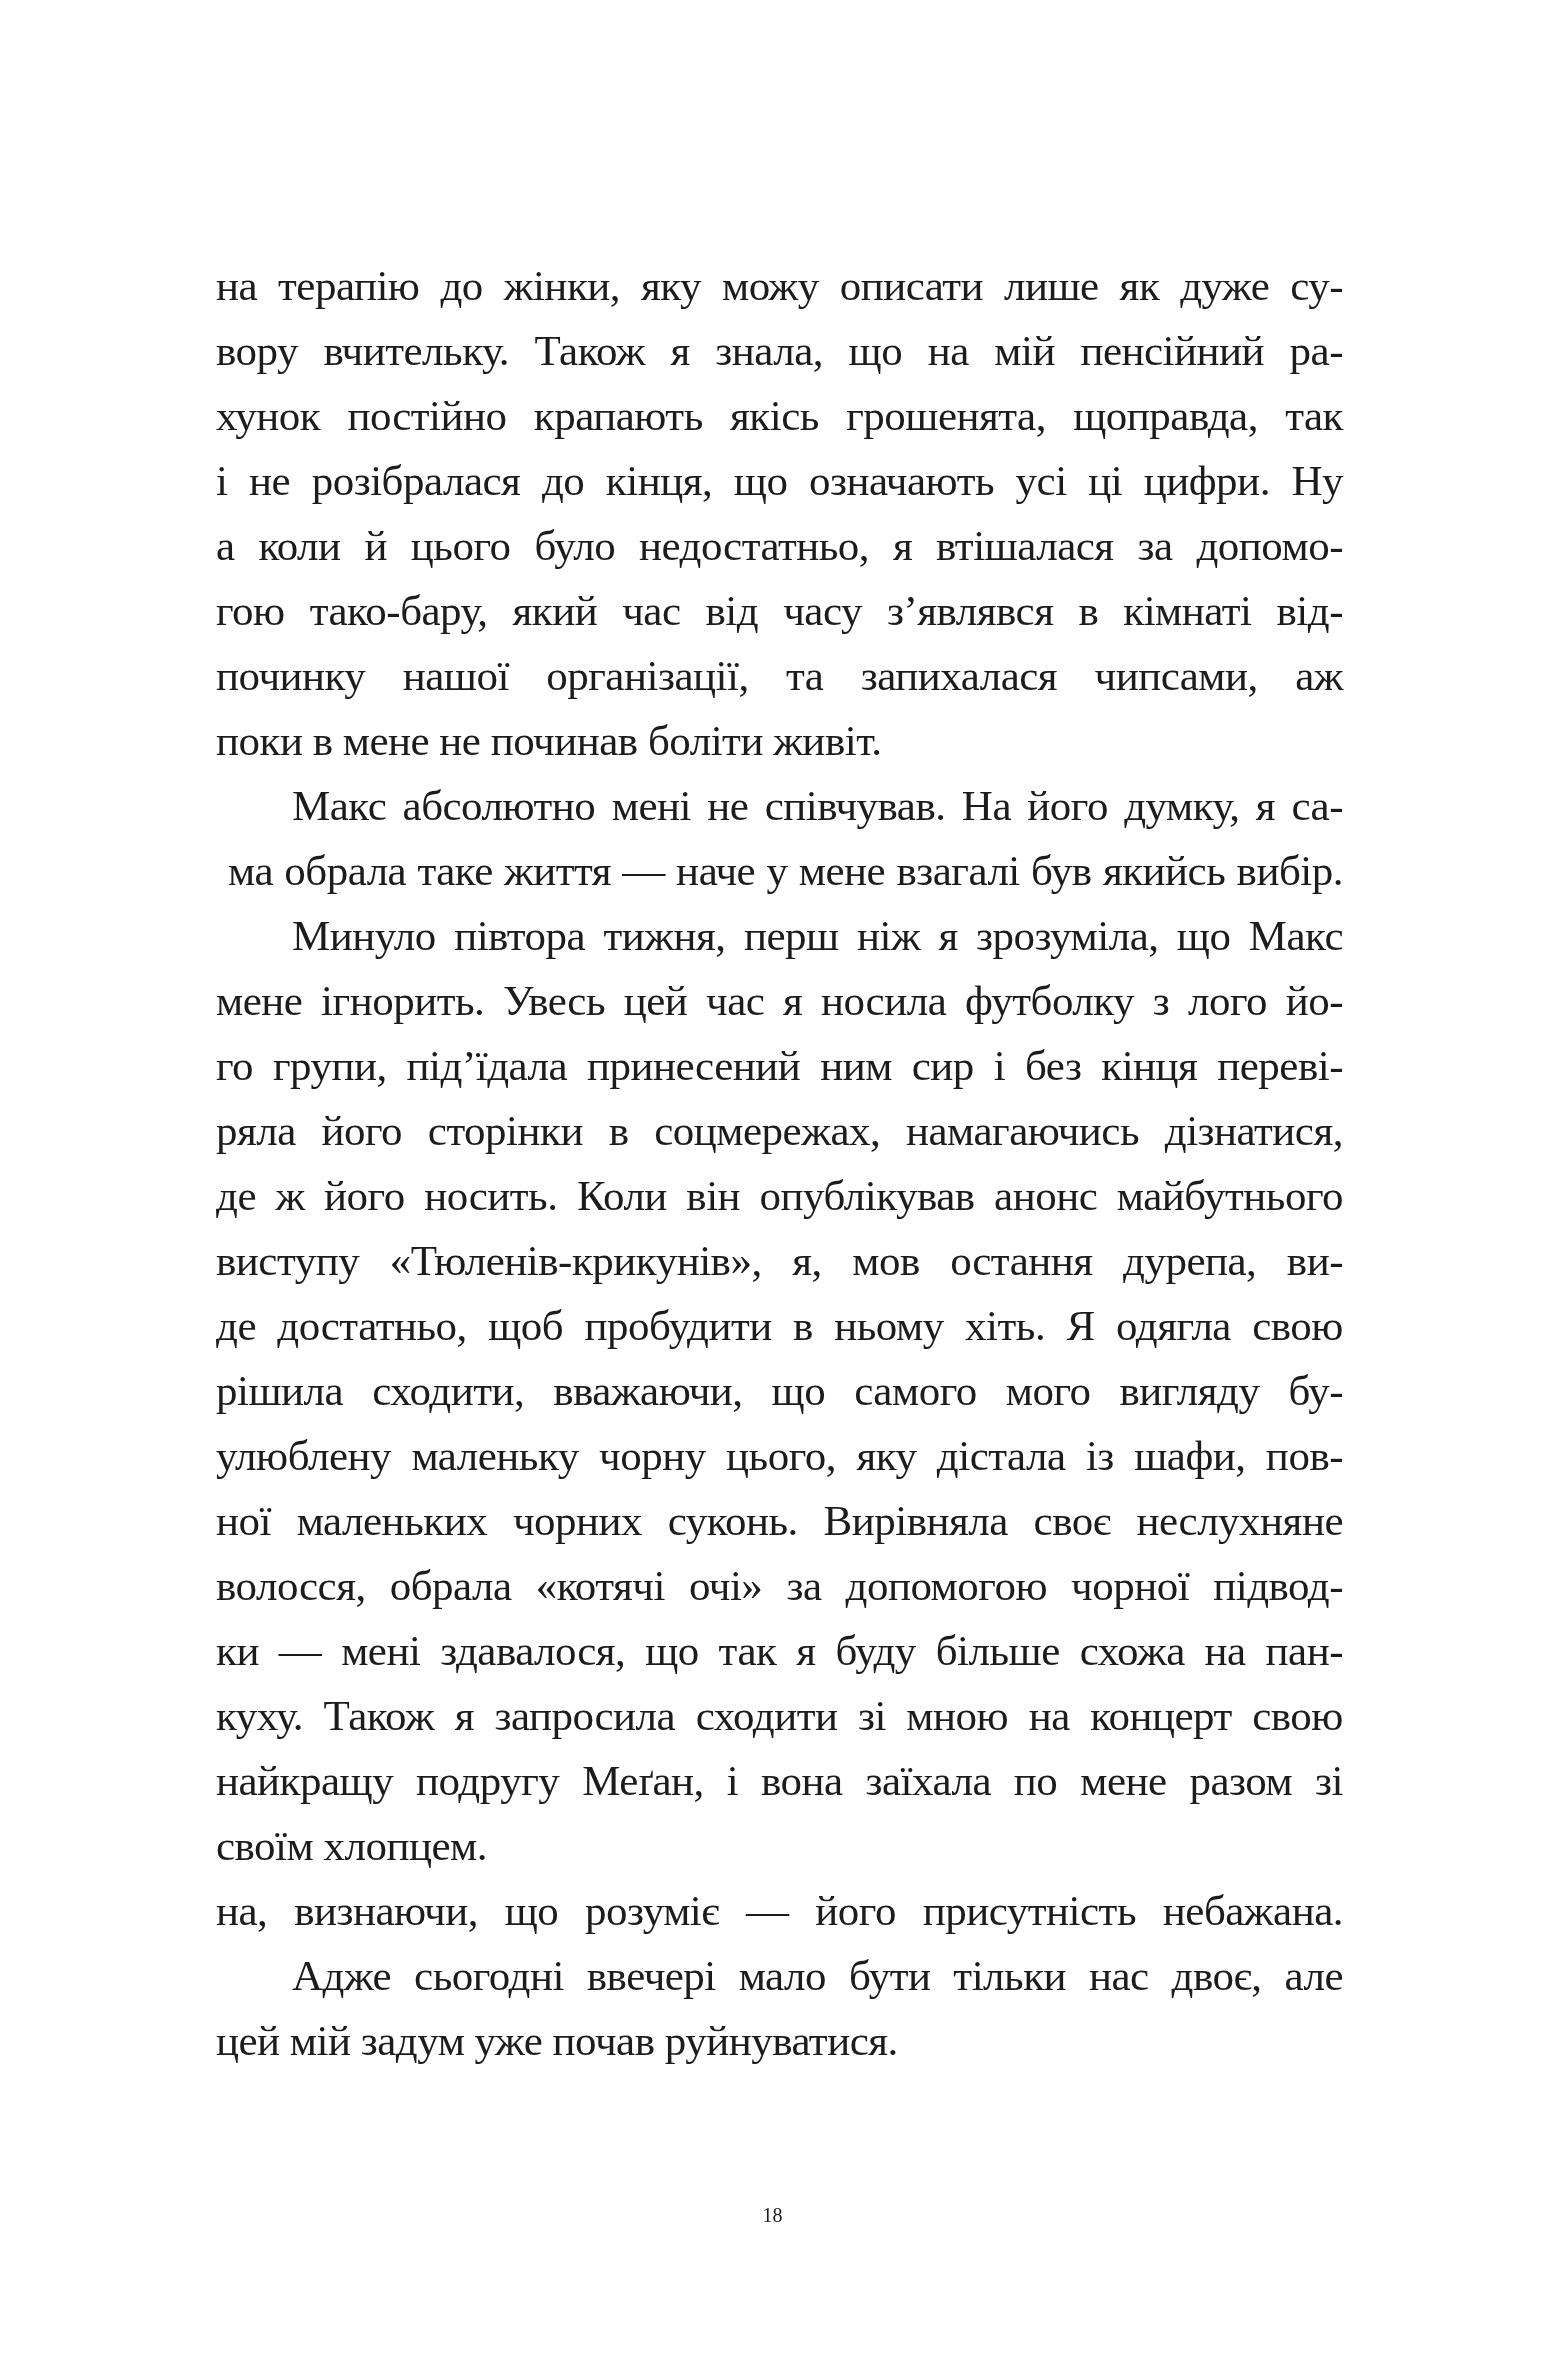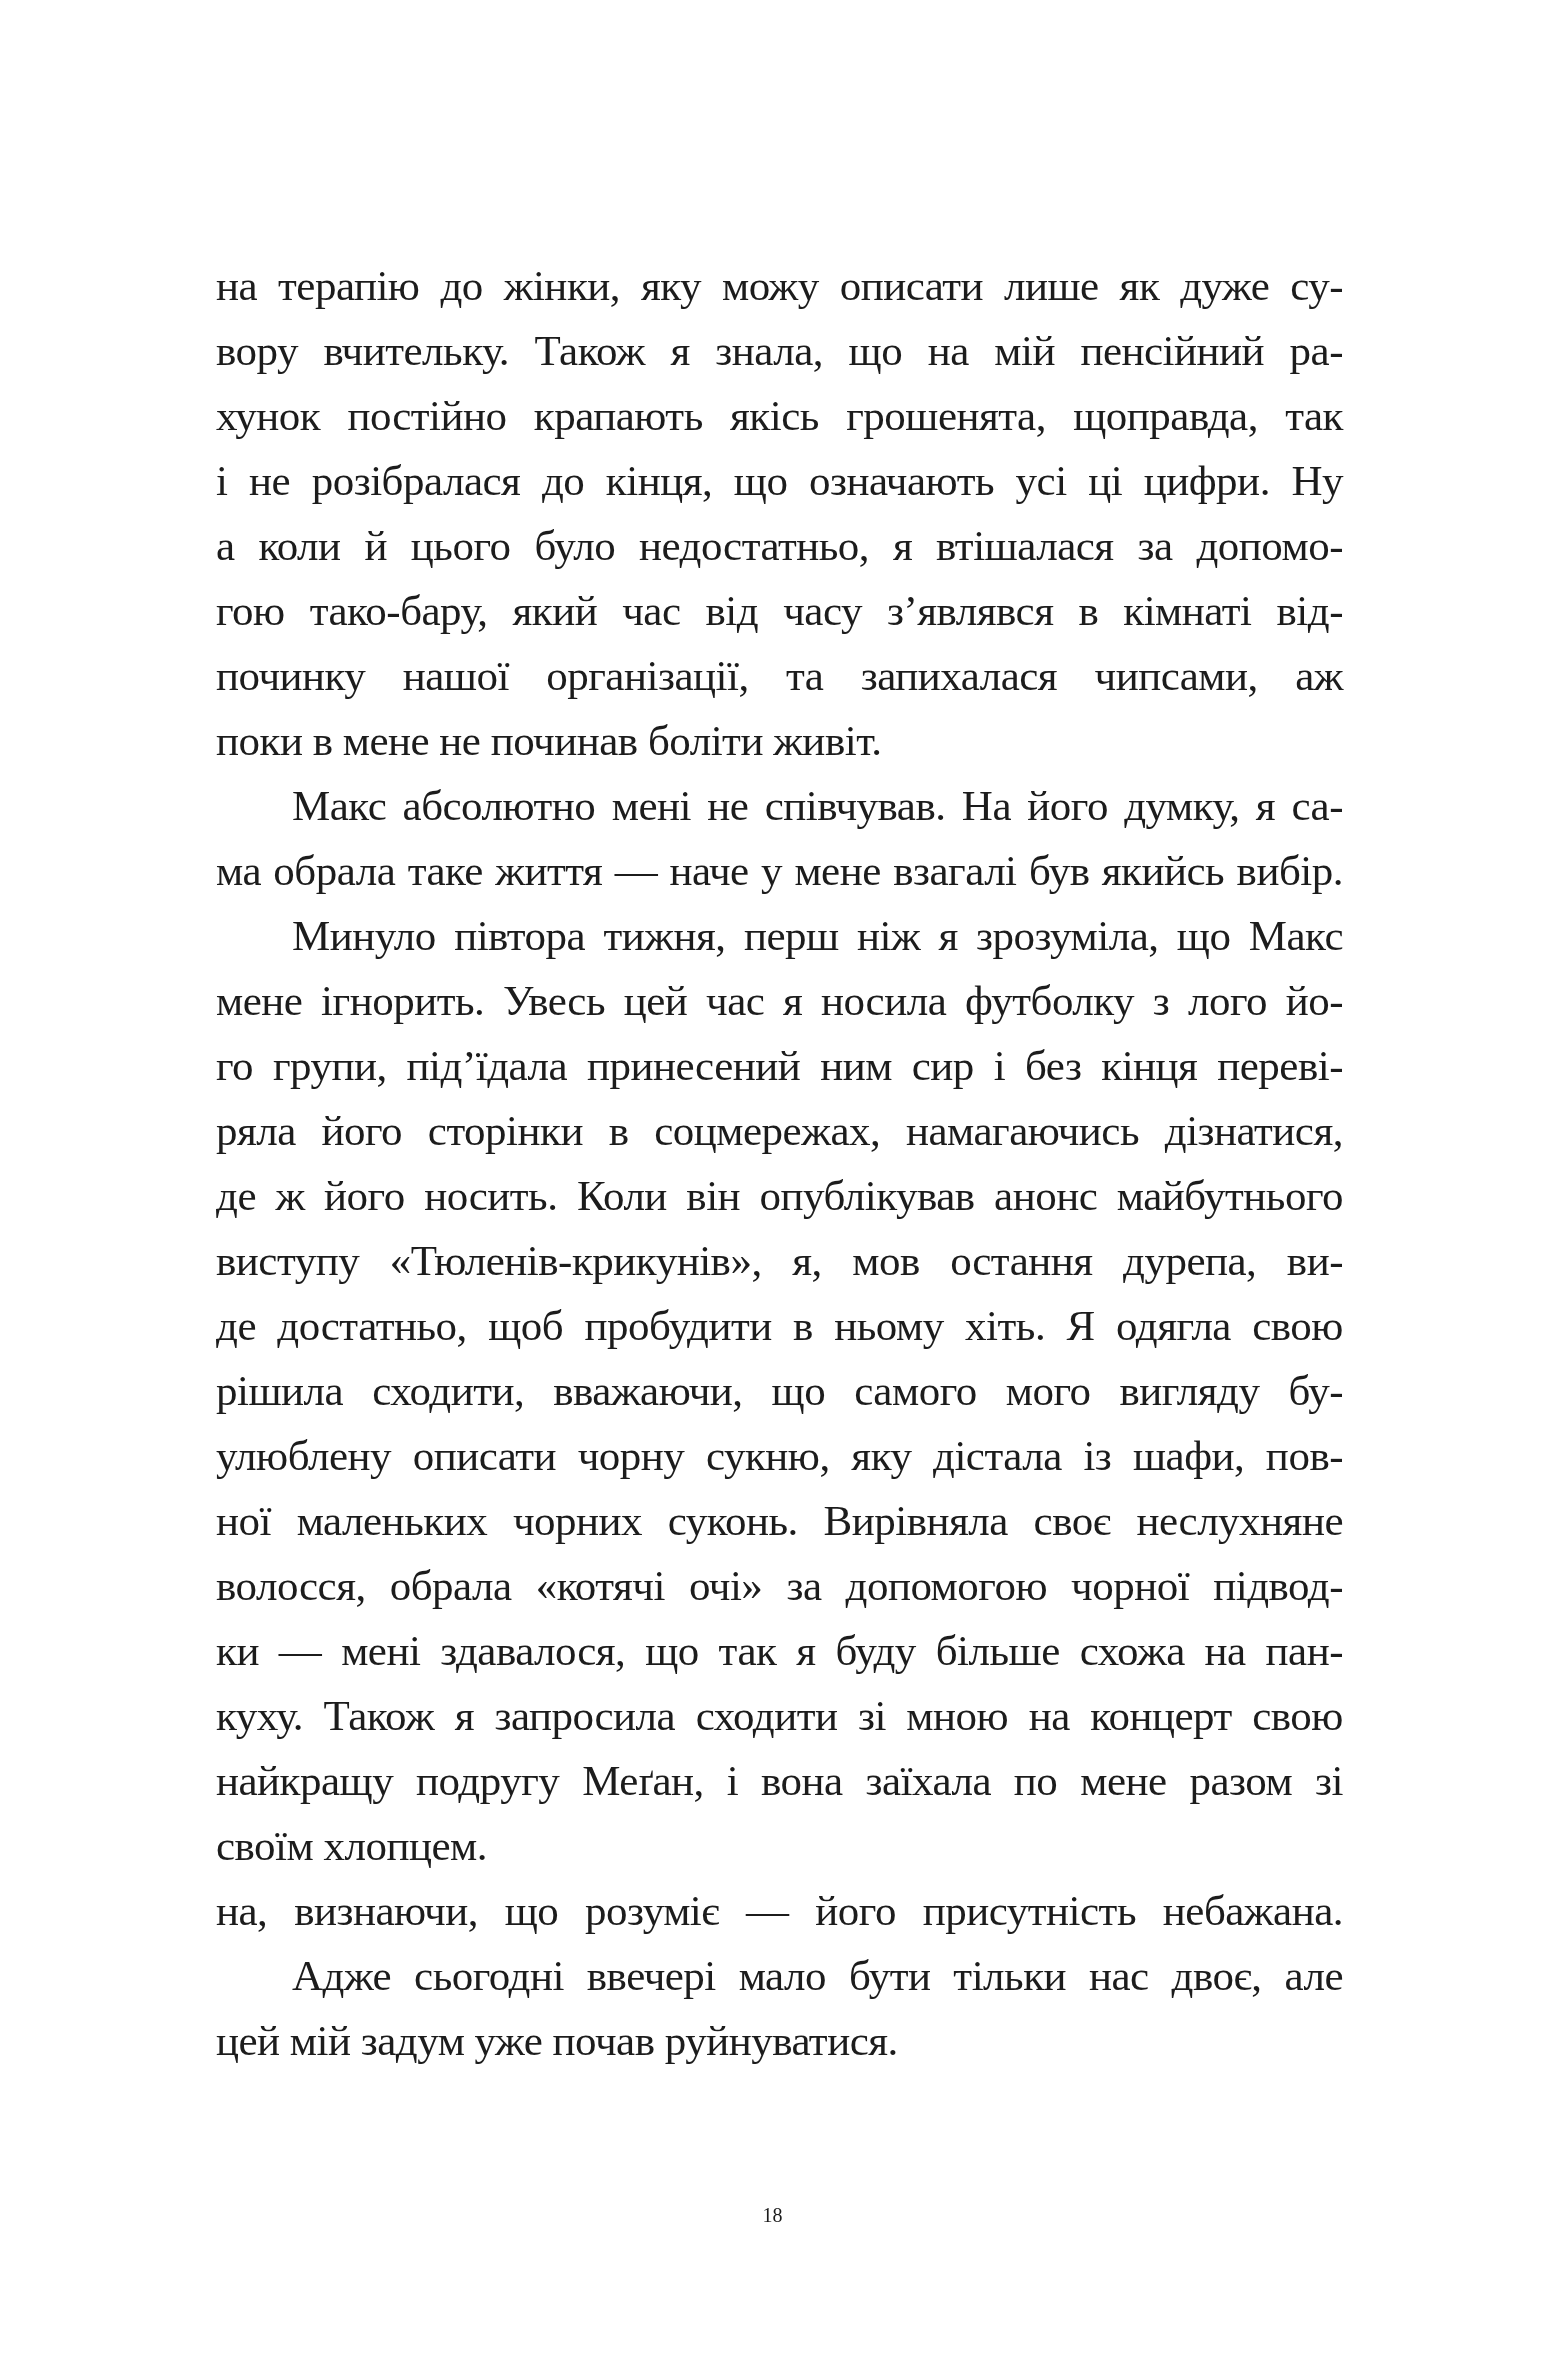--- a/index.html
+++ b/index.html
@@ -40,33 +40,33 @@
       <span class="line">хунок постійно крапають якісь грошенята, щоправда, так</span>
       <span class="line">і не розібралася до кінця, що означають усі ці цифри. Ну</span>
       <span class="line">а коли й цього було недостатньо, я втішалася за допомо-</span>
       <span class="line">гою тако-бару, який час від часу з’являвся в кімнаті від-</span>
       <span class="line">починку нашої організації, та запихалася чипсами, аж</span>
       <span class="line last">поки в мене не починав боліти живіт.</span>
     </div>
 
     <div>
       <span class="line indent">Макс абсолютно мені не співчував. На його думку, я са-</span>
-      <span class="line last" style="text-align-last: justify;">ма обрала таке життя — наче у мене взагалі був якийсь вибір.</span>
+      <span class="line last" style="text-align-last: justify; margin-left: 12px;">ма обрала таке життя — наче у мене взагалі був якийсь вибір.</span>
     </div>
 
     <div>
       <span class="line indent">Минуло півтора тижня, перш ніж я зрозуміла, що Макс</span>
       <span class="line">мене ігнорить. Увесь цей час я носила футболку з лого йо-</span>
       <span class="line">го групи, під’їдала принесений ним сир і без кінця переві-</span>
       <span class="line">ряла його сторінки в соцмережах, намагаючись дізнатися,</span>
       <span class="line">де ж його носить. Коли він опублікував анонс майбутнього</span>
       <span class="line">виступу «Тюленів-крикунів», я, мов остання дурепа, ви-</span>
       <span class="line">де достатньо, щоб пробудити в ньому хіть. Я одягла свою</span>
       <span class="line">рішила сходити, вважаючи, що самого мого вигляду бу-</span>
-      <span class="line">улюблену описати чорну сукню, яку дістала із шафи, пов-</span>
+      <span class="line">улюблену маленьку чорну цього, яку дістала із шафи, пов-</span>
       <span class="line">ної маленьких чорних суконь. Вирівняла своє неслухняне</span>
       <span class="line">волосся, обрала «котячі очі» за допомогою чорної підвод-</span>
       <span class="line">ки — мені здавалося, що так я буду більше схожа на пан-</span>
       <span class="line">куху. Також я запросила сходити зі мною на концерт свою</span>
       <span class="line">найкращу подругу Меґан, і вона заїхала по мене разом зі</span>
       <span class="line last">своїм хлопцем.</span>
     </div>
 
     <div>
       <span class="line last" style="text-align-last: justify;">на, визнаючи, що розуміє — його присутність небажана.</span>

